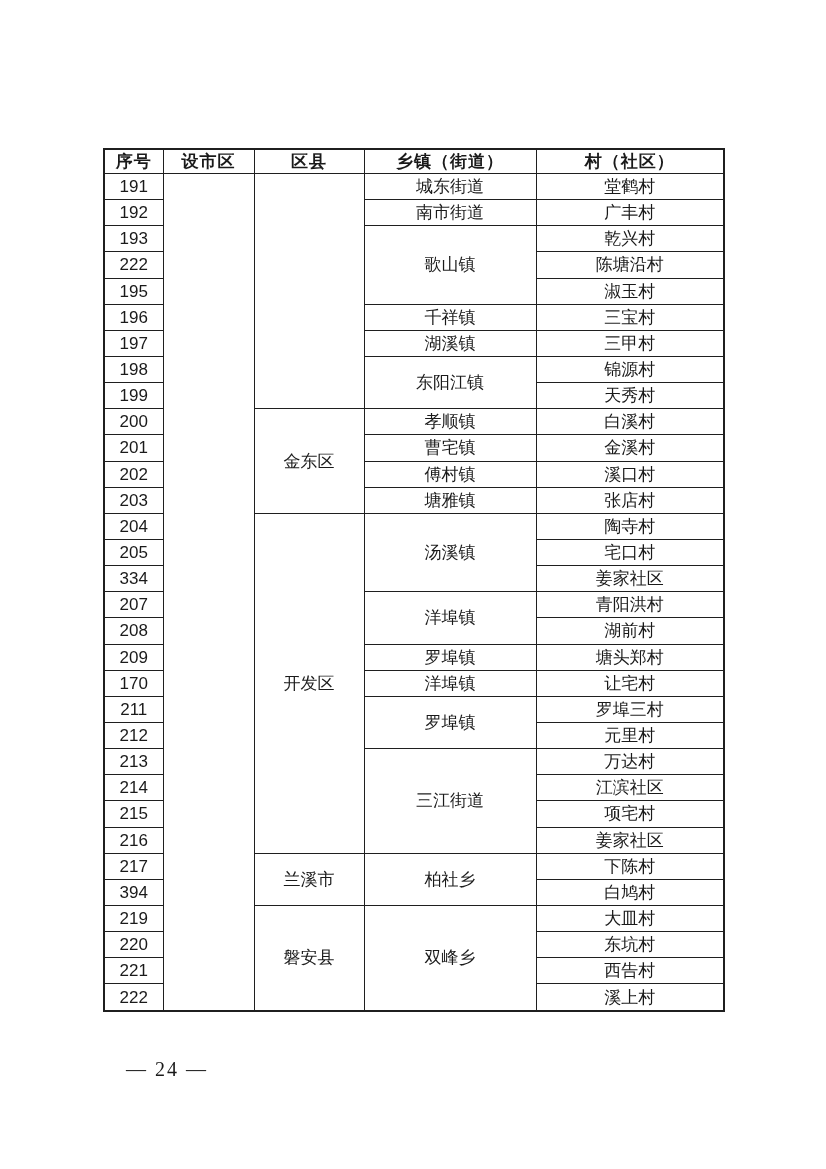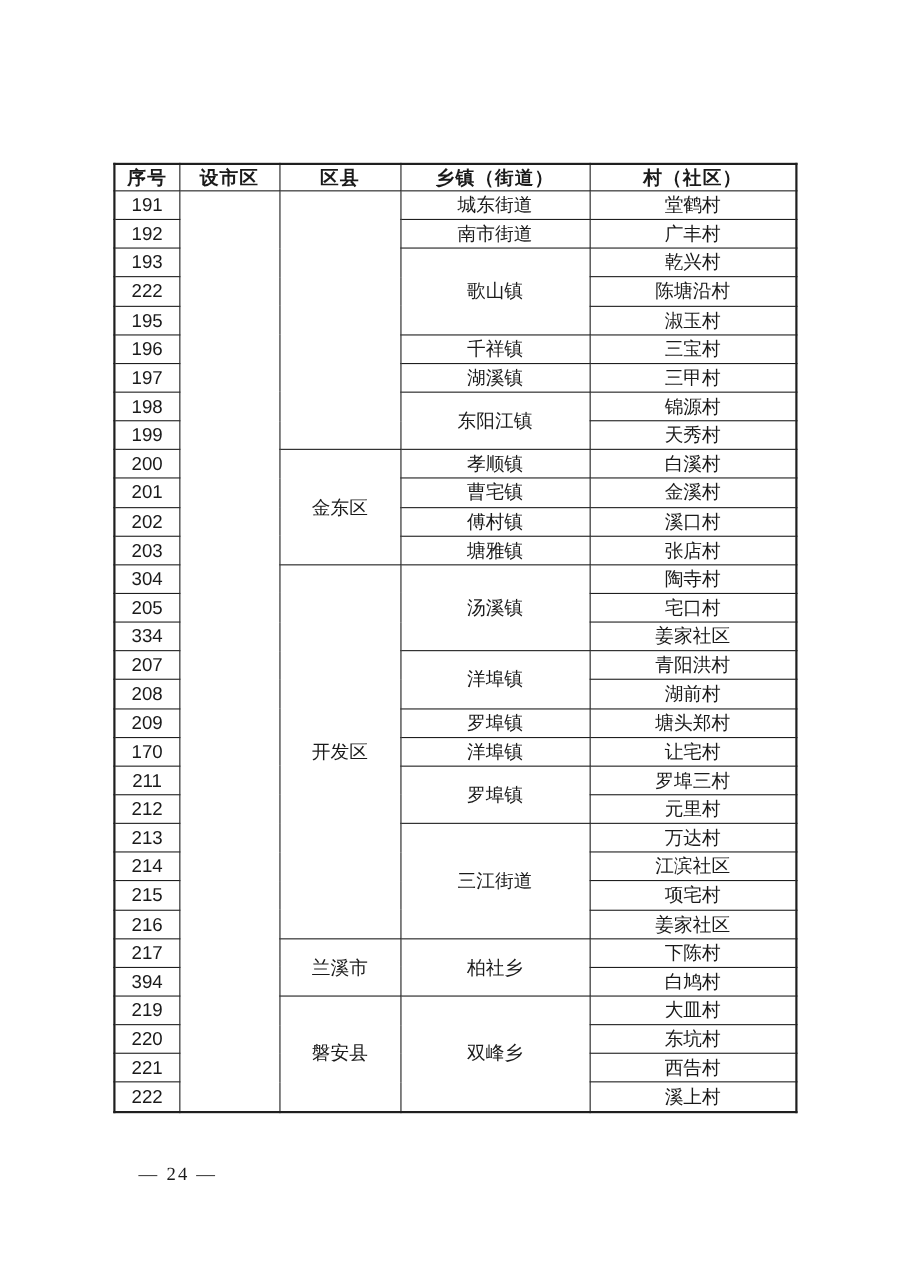--- a/index.html
+++ b/index.html
@@ -36,21 +36,21 @@
   }
   .doc-table td {
     font-size: 17px;
     line-height: 1;
   }
   .c-no { font-family: Liberation Sans, sans-serif; }
   .page-footer {
     position: absolute;
     left: 126px; top: 1058px;
     font-family: "Liberation Serif", serif;
-    font-size: 17px;
+    font-size: 20px;
     letter-spacing: 2px;
     color: #1a1a1a;
   }
 </style>
 </head>
 <body>
 
 <table class="doc-table">
   <colgroup>
     <col style="width:59px">
@@ -128,21 +128,21 @@
         <td class="c-no">202</td>
         <td class="c-town" rowspan="1">傅村镇</td>
         <td class="c-village">溪口村</td>
       </tr>
       <tr>
         <td class="c-no">203</td>
         <td class="c-town" rowspan="1">塘雅镇</td>
         <td class="c-village">张店村</td>
       </tr>
       <tr>
-        <td class="c-no">304</td>
+        <td class="c-no">204</td>
         <td class="c-county" rowspan="13">开发区</td>
         <td class="c-town" rowspan="3">汤溪镇</td>
         <td class="c-village">陶寺村</td>
       </tr>
       <tr>
         <td class="c-no">205</td>
         <td class="c-village">宅口村</td>
       </tr>
       <tr>
         <td class="c-no">334</td>

